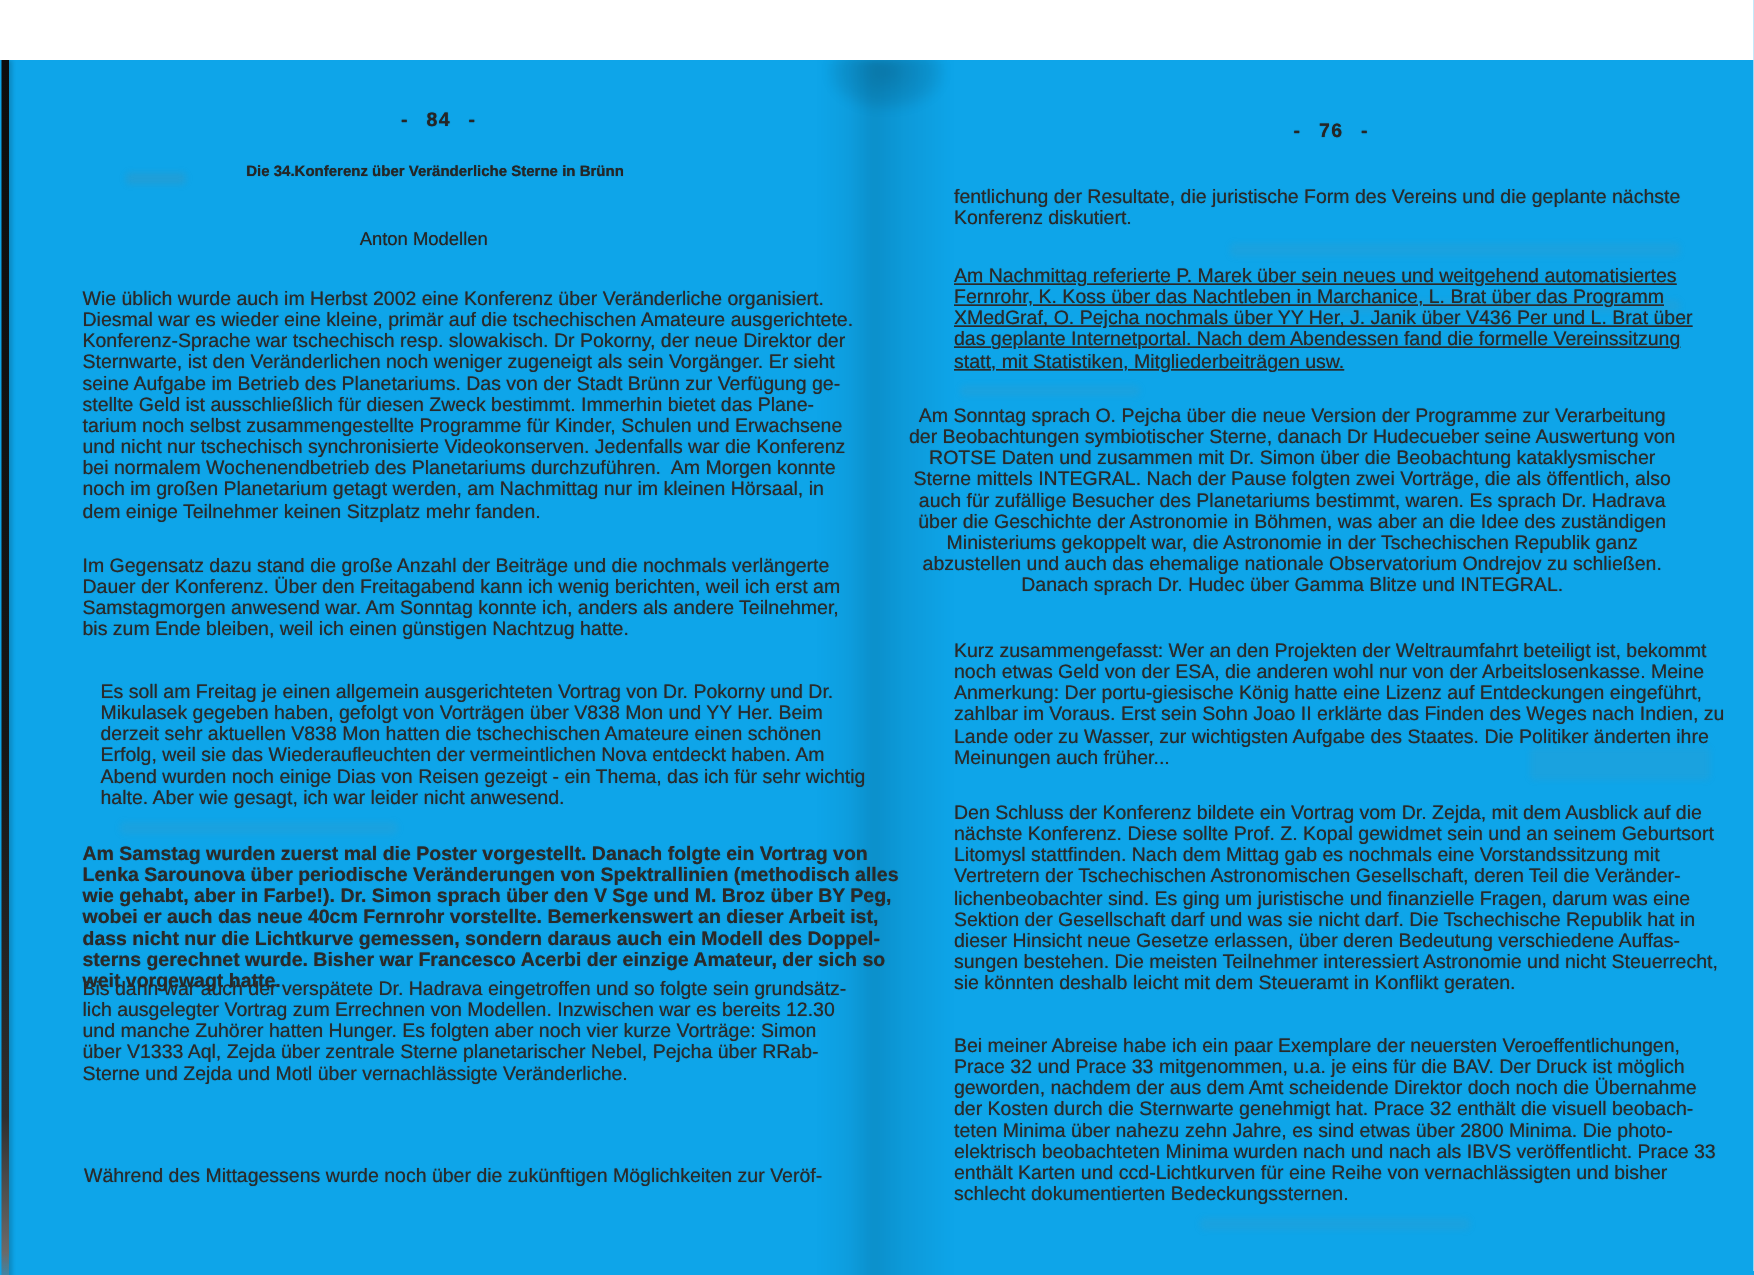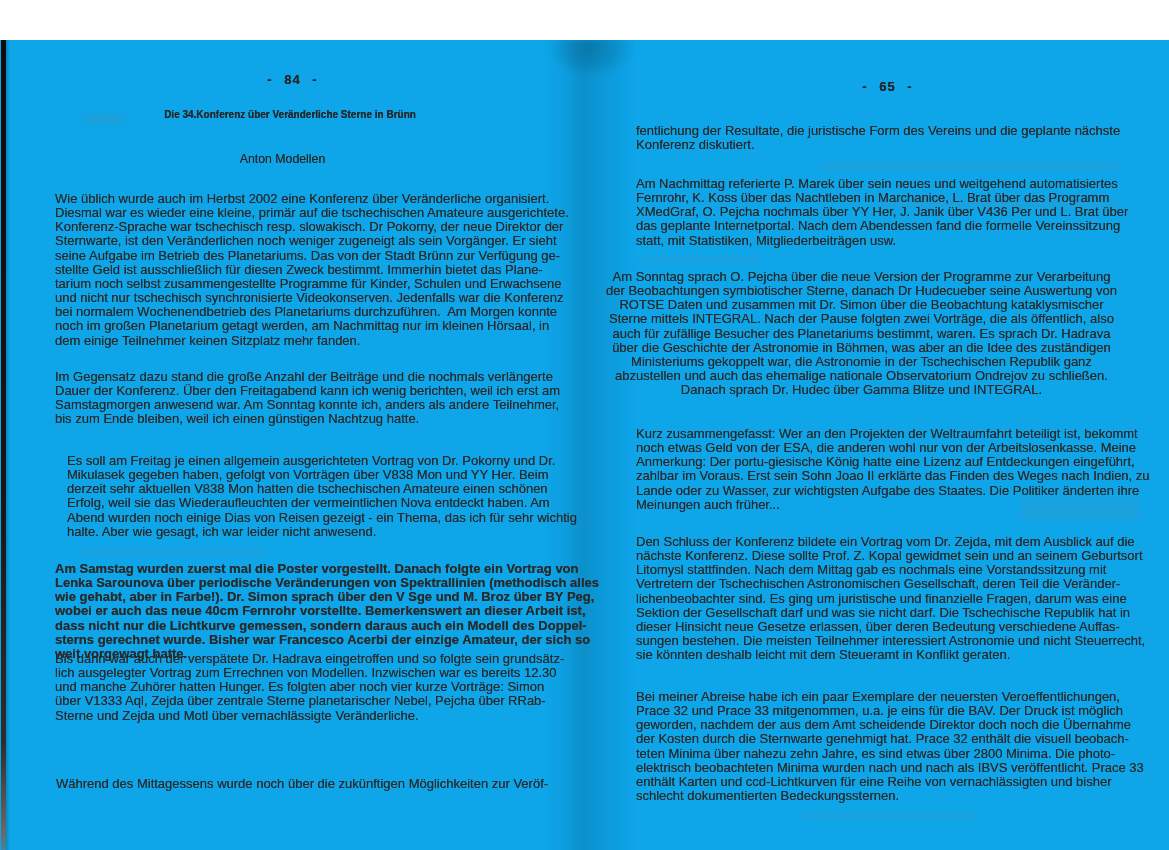--- a/index.html
+++ b/index.html
@@ -137,25 +137,25 @@
 weit vorgewagt hatte.</p>
     <p class="para" style="left:55px; top:612px;">Bis dann war auch der verspätete Dr. Hadrava eingetroffen und so folgte sein grundsätz-
 lich ausgelegter Vortrag zum Errechnen von Modellen. Inzwischen war es bereits 12.30
 und manche Zuhörer hatten Hunger. Es folgten aber noch vier kurze Vorträge: Simon
 über V1333 Aql, Zejda über zentrale Sterne planetarischer Nebel, Pejcha über RRab-
 Sterne und Zejda und Motl über vernachlässigte Veränderliche.</p>
     <p class="para" style="left:56px; top:737px;">Während des Mittagessens wurde noch über die zukünftigen Möglichkeiten zur Veröf-</p>
   </section>
 
   <section>
-    <div class="pgnum" style="left:635px; top:39px; width:505px;">- 65 -</div>
+    <div class="pgnum" style="left:635px; top:39px; width:505px;">- 76 -</div>
 
     <p class="para" style="left:636px; top:84px;">fentlichung der Resultate, die juristische Form des Vereins und die geplante nächste
 Konferenz diskutiert.</p>
-    <p class="para" style="left:636px; top:137px;">Am Nachmittag referierte P. Marek über sein neues und weitgehend automatisiertes
+    <p class="para" style="left:636px; top:137px;text-decoration:underline;">Am Nachmittag referierte P. Marek über sein neues und weitgehend automatisiertes
 Fernrohr, K. Koss über das Nachtleben in Marchanice, L. Brat über das Programm
 XMedGraf, O. Pejcha nochmals über YY Her, J. Janik über V436 Per und L. Brat über
 das geplante Internetportal. Nach dem Abendessen fand die formelle Vereinssitzung
 statt, mit Statistiken, Mitgliederbeiträgen usw.</p>
     <p class="para" style="left:606px; top:230px;text-align:center;">Am Sonntag sprach O. Pejcha über die neue Version der Programme zur Verarbeitung
 der Beobachtungen symbiotischer Sterne, danach Dr Hudecueber seine Auswertung von
 ROTSE Daten und zusammen mit Dr. Simon über die Beobachtung kataklysmischer
 Sterne mittels INTEGRAL. Nach der Pause folgten zwei Vorträge, die als öffentlich, also
 auch für zufällige Besucher des Planetariums bestimmt, waren. Es sprach Dr. Hadrava
 über die Geschichte der Astronomie in Böhmen, was aber an die Idee des zuständigen

